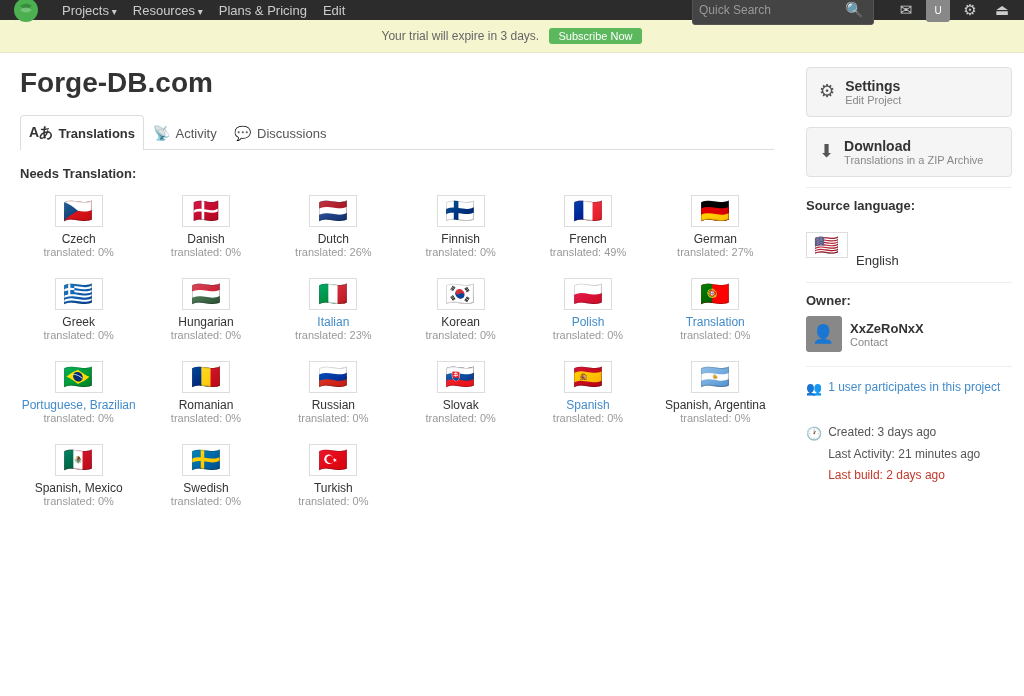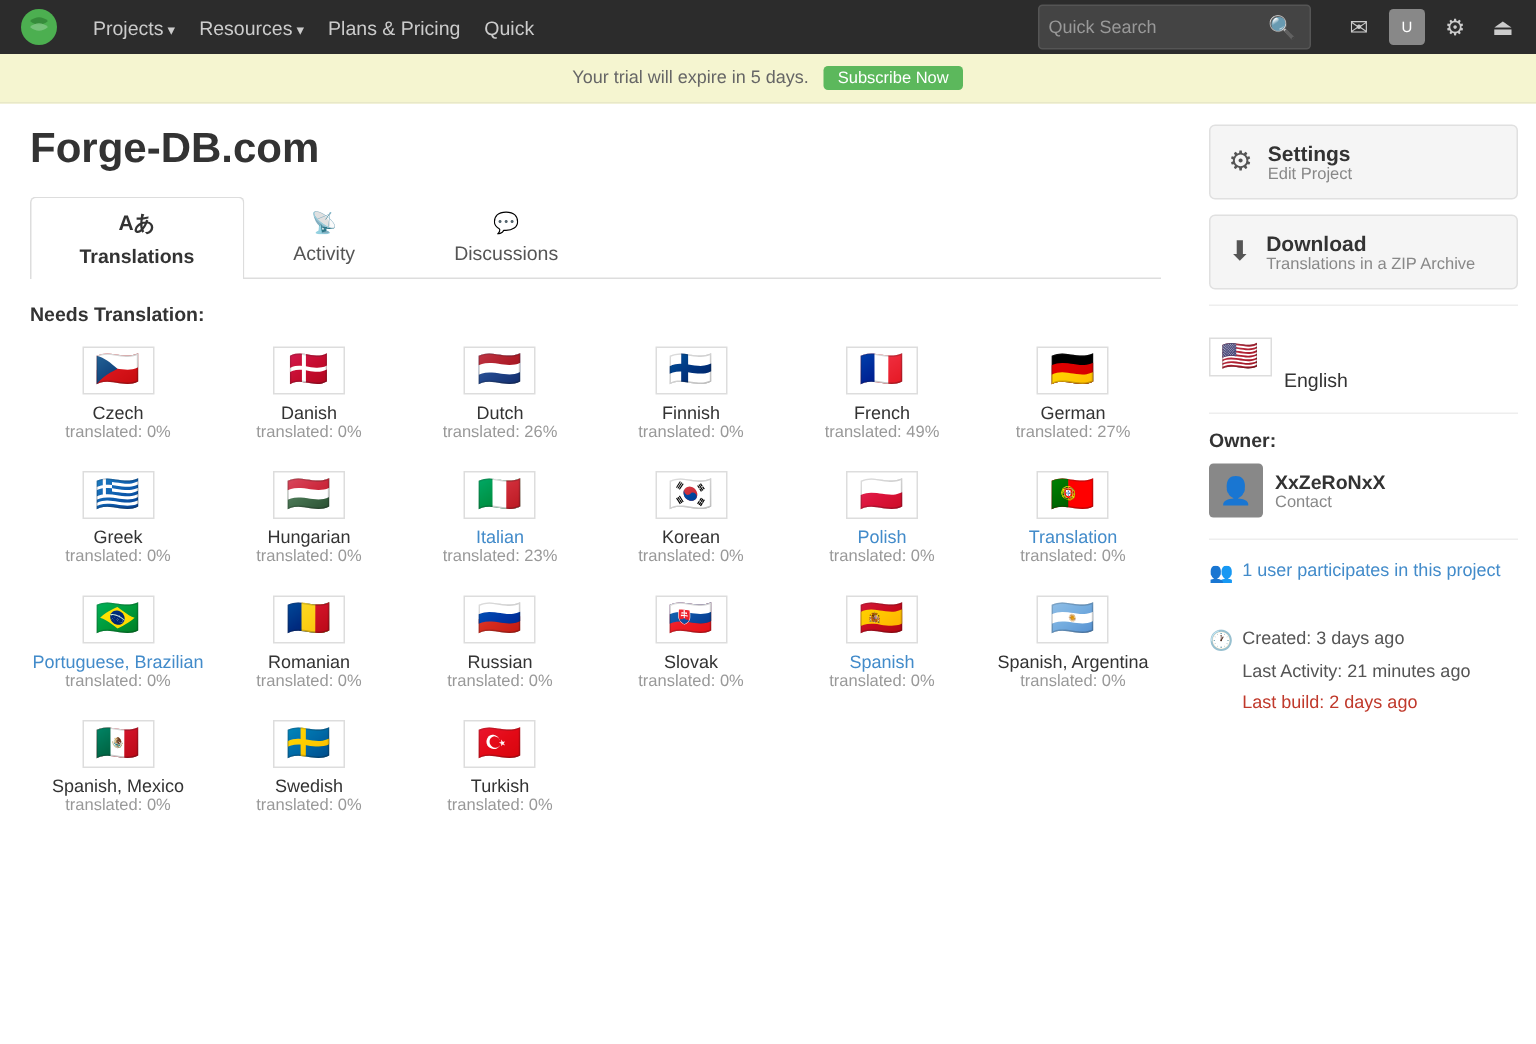--- a/index.html
+++ b/index.html
@@ -1,21 +1,21 @@
 <!DOCTYPE html>
 <html><head>
   <meta charset="utf-8">
   <style>
     * { box-sizing: border-box; margin: 0; padding: 0; }
     body { font-family: Arial, sans-serif; font-size: 13px; background: #fff; color: #333; }
 
     
     .top-nav {
       background: #2c2c2c;
-      height: 36px;
+      height: 20px;
       display: flex;
       align-items: center;
       padding: 0 10px;
       gap: 20px;
     }
     .logo {
       width: 32px;
       height: 32px;
       display: flex;
       align-items: center;
@@ -134,32 +134,31 @@
     }
 
     
     .tabs {
       display: flex;
       border-bottom: 1px solid #ddd;
       margin-bottom: 16px;
       gap: 0;
     }
     .tab {
-      padding: 8px 32px;
+      padding: 8px 8px;
       cursor: pointer;
       font-size: 13px;
       color: #555;
       border: 1px solid transparent;
       border-bottom: none;
       border-radius: 4px 4px 0 0;
       display: flex;
       align-items: center;
       gap: 5px;
       margin-bottom: -1px;
-      flex-direction: column;
     }
     .tab.active {
       background: #fff;
       border-color: #ddd;
       border-bottom-color: #fff;
       color: #333;
       font-weight: bold;
     }
     .tab-icon { font-size: 14px; }
 
@@ -318,36 +317,36 @@
     <svg viewBox="0 0 28 28" fill="none">
       <circle cx="14" cy="14" r="12" fill="#4CAF50"></circle>
       <path d="M8 10 Q14 5 20 10 Q14 15 8 10Z" fill="#2e7d32" opacity="0.7"></path>
       <path d="M8 14 Q14 9 20 14 Q14 19 8 14Z" fill="#81C784" opacity="0.8"></path>
     </svg>
   </div>
   <div class="nav-links">
     <a class="nav-link nav-link-arrow">Projects</a>
     <a class="nav-link nav-link-arrow">Resources</a>
     <a class="nav-link">Plans &amp; Pricing</a>
-    <a class="nav-link">Quick</a>
+    <a class="nav-link">Edit</a>
   </div>
   <div class="search-box">
     <input class="search-input" type="text" placeholder="Quick Search" style="">
     <span class="nav-icon">🔍</span>
   </div>
   <div class="nav-icons">
     <span class="nav-icon">✉</span>
     <div class="user-avatar">U</div>
     <span class="nav-icon">⚙</span>
     <span class="nav-icon">⏏</span>
   </div>
 </nav>
 
 <div class="trial-banner">
-  <span>Your trial will expire in 5 days.</span>
+  <span>Your trial will expire in 3 days.</span>
   <button class="subscribe-btn">Subscribe Now</button>
 </div>
 
 <div class="main-container">
   <div class="content-area">
     <h1 class="project-title">Forge-DB.com</h1>
 
     <div class="tabs">
       <div class="tab active">
         <span class="tab-icon">Aあ</span>
@@ -488,20 +487,21 @@
       <span class="sidebar-card-icon">⬇</span>
       <div class="sidebar-card-text">
         <div class="card-title">Download</div>
         <div class="card-subtitle">Translations in a ZIP Archive</div>
       </div>
     </div>
 
     <hr class="divider">
 
     <div class="sidebar-section">
+      <div class="sidebar-section-title">Source language:</div>
       <div class="source-lang">
         <div class="source-flag">🇺🇸</div>
         <span class="source-lang-name">English</span>
       </div>
     </div>
 
     <hr class="divider">
 
     <div class="owner-section">
       <div class="sidebar-section-title">Owner:</div>

